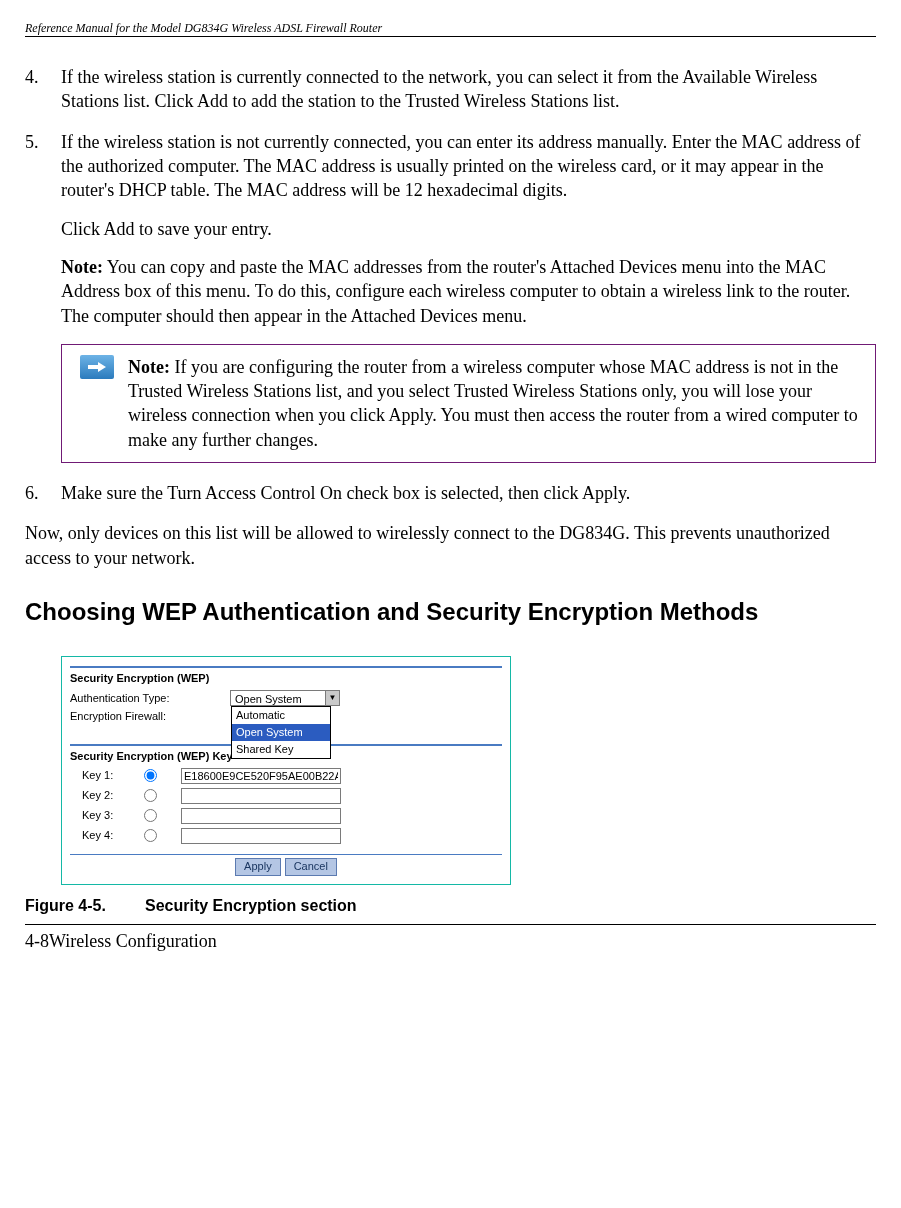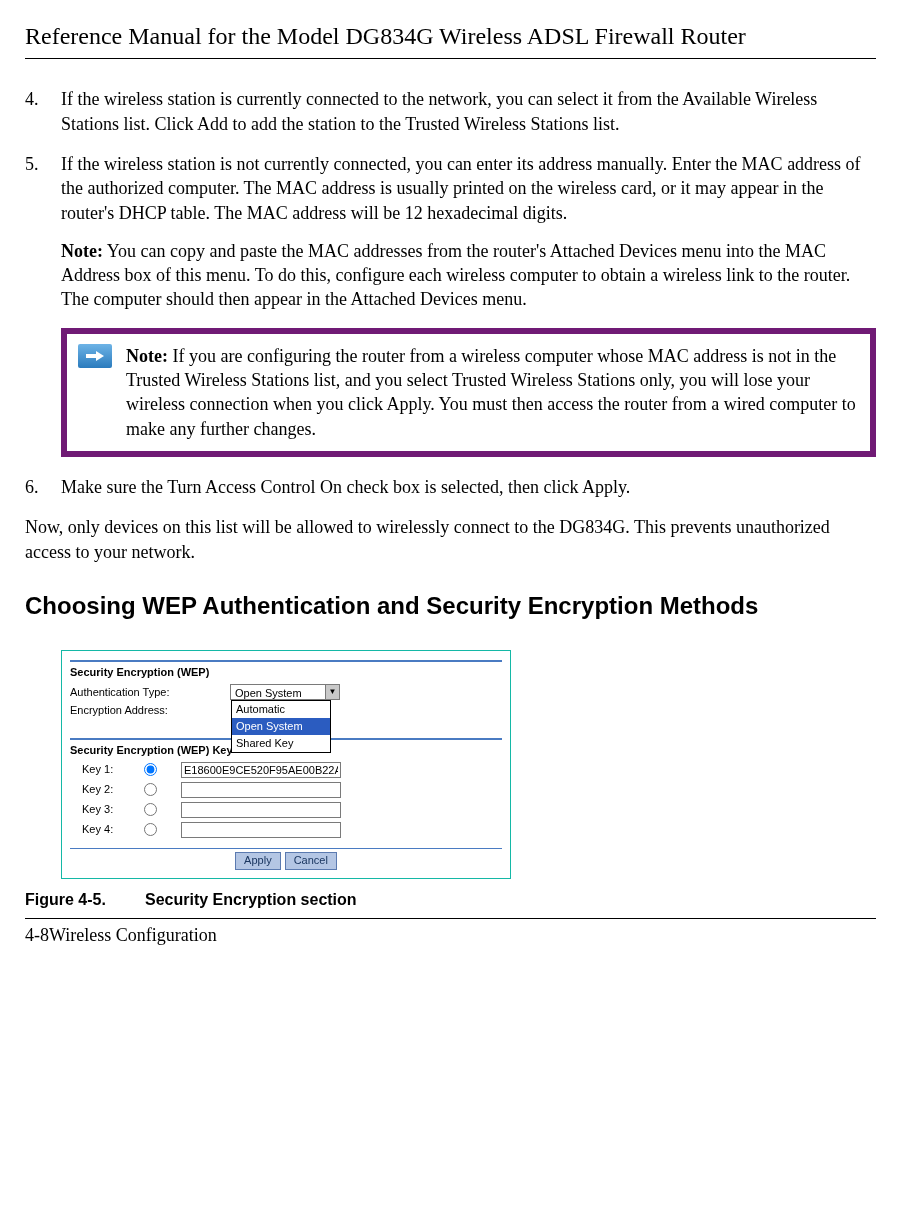--- a/index.html
+++ b/index.html
@@ -8,22 +8,23 @@
       font-size: 18px;
       line-height: 1.35;
       color: #000;
       background: #fff;
       width: 901px;
       height: 1208px;
       padding: 20px 25px 15px 25px;
       position: relative;
     }
     .header-line {
-      font-size: 24px;
-      margin-bottom: 6px;
+      font-style: italic;
+      font-size: 12px;
+      margin-bottom: 0;
     }
     .top-rule {
       border: none;
       border-top: 1px solid #000;
       margin-bottom: 28px;
     }
     .ol-item {
       display: flex;
       margin-bottom: 16px;
     }
@@ -32,23 +33,24 @@
       flex-shrink: 0;
     }
     .ol-body {
       flex: 1;
     }
     .ol-body p { margin-bottom: 14px; }
     .ol-body p:last-child { margin-bottom: 0; }
     .note-inline { }
     .note-inline b { font-weight: bold; }
     .note-box {
-      border: 6px solid #701a75;
+      border: 1px solid #701a75;
       margin: 10px 0 18px 36px;
       display: flex;
+      padding-left: 7px;
     }
     .note-icon-cell {
       width: 55px;
       padding: 10px 8px;
       display: flex;
       align-items: flex-start;
       justify-content: center;
     }
     .note-text-cell {
       padding: 10px 12px 10px 4px;
@@ -139,20 +141,21 @@
   <div class="ol-num">4.</div>
   <div class="ol-body">
     <p>If the wireless station is currently connected to the network, you can select it from the Available Wireless Stations list. Click Add to add the station to the Trusted Wireless Stations list.</p>
   </div>
 </div>
 
 <div class="ol-item">
   <div class="ol-num">5.</div>
   <div class="ol-body">
     <p>If the wireless station is not currently connected, you can enter its address manually. Enter the MAC address of the authorized computer. The MAC address is usually printed on the wireless card, or it may appear in the router's DHCP table. The MAC address will be 12 hexadecimal digits.</p>
+    <p>Click Add to save your entry.</p>
     <p class="note-inline">
       <b>Note:</b><span> You can copy and paste the MAC addresses from the router's Attached Devices menu into the MAC Address box of this menu. To do this, configure each wireless computer to obtain a wireless link to the router. The computer should then appear in the Attached Devices menu.</span>
     </p>
   </div>
 </div>
 
 <div class="note-box">
   <div class="note-icon-cell">
     <div class="arrow-icon">
       <svg width="22" height="12" viewBox="0 0 22 12">
@@ -185,21 +188,21 @@
       <div class="sel">Open System</div>
       <div class="arrow">▼</div>
       <div class="dropdown">
         <div>Automatic</div>
         <div class="hl">Open System</div>
         <div>Shared Key</div>
       </div>
     </div>
   </div>
   <div class="row">
-    <div class="lbl">Encryption Address:</div>
+    <div class="lbl">Encryption Firewall:</div>
   </div>
   <hr class="blue-rule" style="margin-top:20px;">
   <div class="sec-title">Security Encryption (WEP) Key</div>
   <div class="key-row">
     <span class="klabel">Key 1:</span>
     <input type="radio" checked="" style="">
     <input type="text" value="E18600E9CE520F95AE00B22A" style="">
   </div>
   <div class="key-row">
     <span class="klabel">Key 2:</span>

